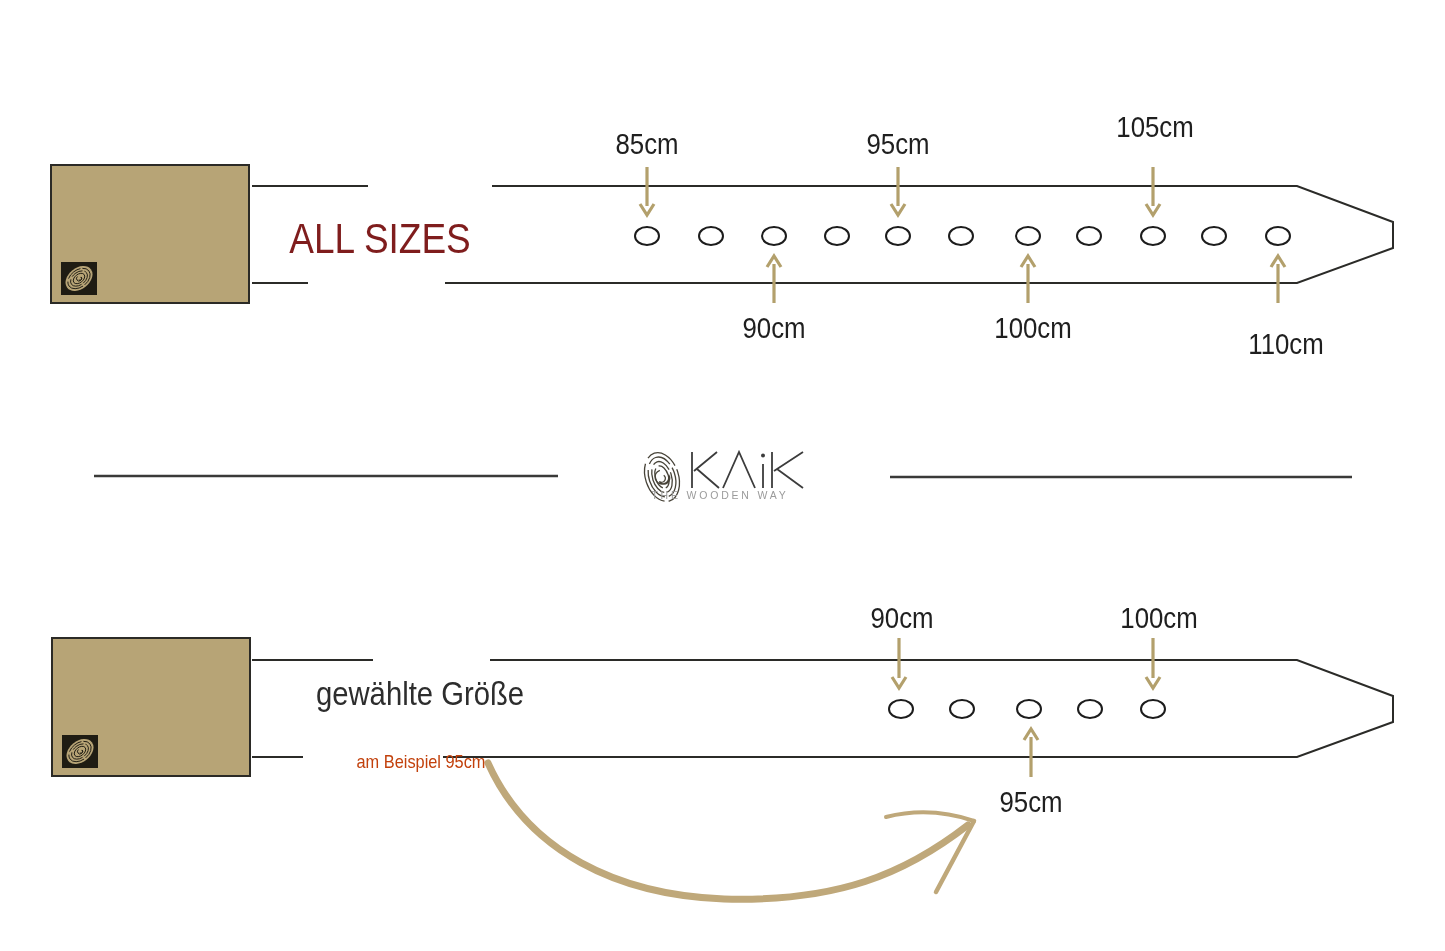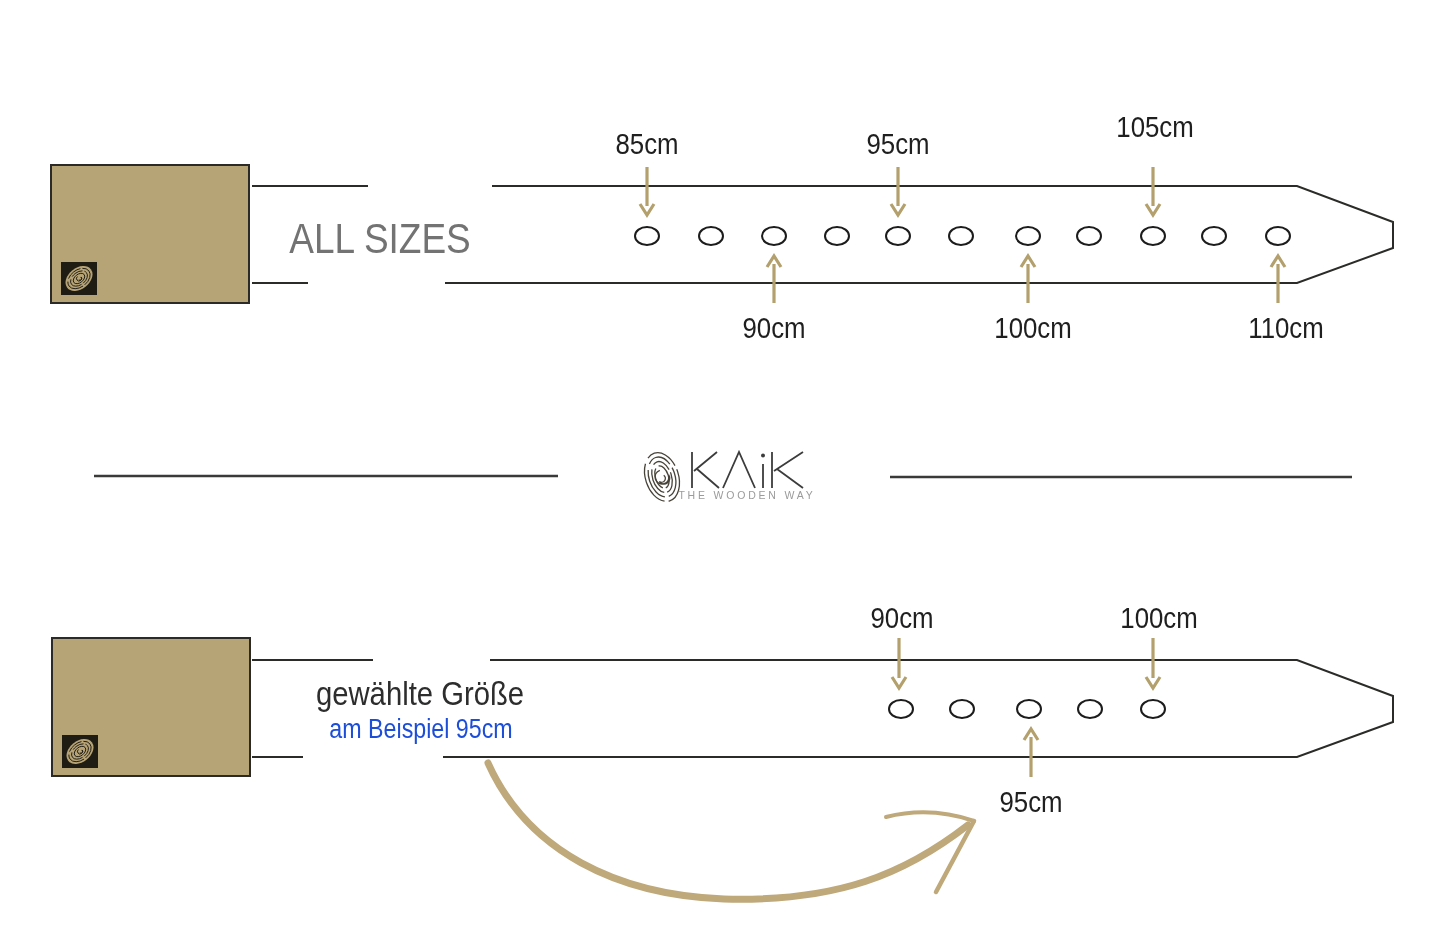--- a/index.html
+++ b/index.html
@@ -22,23 +22,23 @@
   .buckle {
     position:absolute; width:200px; height:140px;
     background:var(--buckle,#b7a476); border:2px solid #2b2a26; box-sizing:border-box;
   }
   .buckle .stamp { position:absolute; left:9px; bottom:7px; }
 
   
   .tlabel { position:absolute; white-space:nowrap; transform:translateX(-50%); text-align:center; }
   .cond   { display:inline-block; transform:scaleX(.86); transform-origin:center; }
   .size-label  { font-size:30px; color:var(--text,#1f1f1f); }
-  .heading1    { font-size:43px; color:#737373; }
+  .heading1    { font-size:43px; color:#7f1d1d; }
   .heading2    { font-size:34px; color:#2d2d2d;text-align:right; }
-  .subheading  { font-size:27px; color:#1d4ed8; }
+  .subheading  { font-size:19px; color:#c2410c;margin-top:37px; }
   .tagline     { font-size:10.5px; letter-spacing:2.8px; color:var(--muted,#9b9b9b); }
 
   
   .fp-ring   { stroke:#474338; stroke-width:1.3; fill:none; }
   .logo-letter { stroke:#3c3c3c; stroke-width:1.8; fill:none; }
 </style>
 </head>
 <body>
 
 <div class="canvas" data-name="belt-size-guide">
@@ -172,23 +172,23 @@
   <div class="tlabel heading1" style="left:380px; top:214px;" data-name="top-diagram-title">
     <span class="cond">ALL SIZES</span>
   </div>
 
   <div class="tlabel size-label" style="left:647px;  top:127px;text-align:right;" data-name="size-label-85cm"><span class="cond">85cm</span></div>
   <div class="tlabel size-label" style="left:898px;  top:127px;" data-name="size-label-95cm"><span class="cond">95cm</span></div>
   <div class="tlabel size-label" style="left:1155px; top:110px;" data-name="size-label-105cm"><span class="cond">105cm</span></div>
 
   <div class="tlabel size-label" style="left:774px;  top:311px;" data-name="size-label-90cm"><span class="cond">90cm</span></div>
   <div class="tlabel size-label" style="left:1033px; top:311px;" data-name="size-label-100cm"><span class="cond">100cm</span></div>
-  <div class="tlabel size-label" style="left:1286px; top:311px;" data-name="size-label-110cm"><span class="cond">110cm</span></div>
+  <div class="tlabel size-label" style="left:1286px; top:327px;" data-name="size-label-110cm"><span class="cond">110cm</span></div>
 
-  <div class="tlabel tagline" style="left:747px; top:489px;" data-name="brand-tagline">THE WOODEN WAY</div>
+  <div class="tlabel tagline" style="left:720px; top:489px;" data-name="brand-tagline">THE WOODEN WAY</div>
 
   <div class="tlabel heading2" style="left:420px; top:674px;" data-name="bottom-diagram-title">
     <span class="cond">gewählte Größe</span>
   </div>
   <div class="tlabel subheading" style="left:421px; top:714px;" data-name="bottom-diagram-subtitle">
     <span class="cond">am Beispiel 95cm</span>
   </div>
 
   <div class="tlabel size-label" style="left:902px;  top:601px;" data-name="selected-size-label-90cm"><span class="cond">90cm</span></div>
   <div class="tlabel size-label" style="left:1159px; top:601px;" data-name="selected-size-label-100cm"><span class="cond">100cm</span></div>

